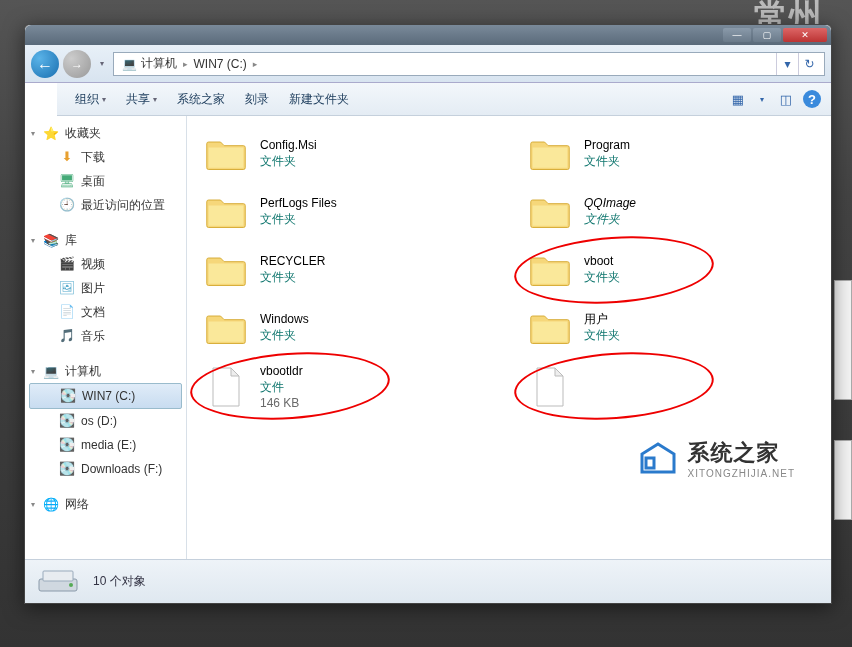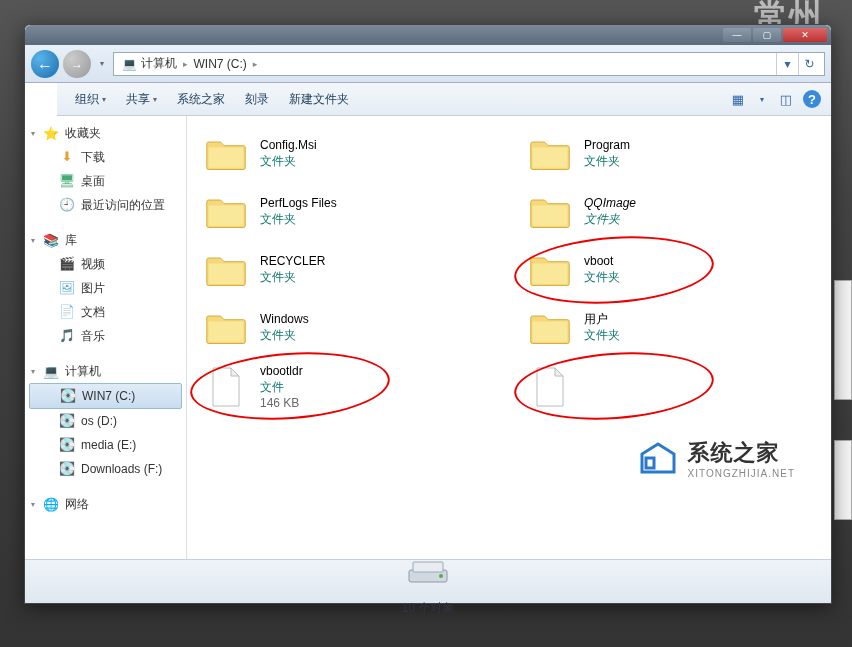--- a/index.html
+++ b/index.html
@@ -38,21 +38,21 @@
 .content { flex: 1; background: #fff; overflow: auto; padding: 10px 8px; position: relative; }
 .files-grid { display: grid; grid-template-columns: 1fr 1fr; gap: 4px 20px; }
 .file-item { display: flex; align-items: center; gap: 10px; padding: 4px 6px; cursor: pointer; border: 1px solid transparent; border-radius: 2px; }
 .file-icon { width: 48px; height: 44px; display: flex; align-items: center; justify-content: center; }
 .folder-svg { width: 44px; height: 38px; }
 .file-svg { width: 34px; height: 42px; }
 .file-text { display: flex; flex-direction: column; font-size: 12px; line-height: 16px; }
 .file-name { color: #000; }
 .file-type { color: #0f766e; }
 .file-size { color: #6a6a6a; }
-.statusbar { height: 44px; background: linear-gradient(180deg, #eef3f8, #dfe8f0); border-top: 1px solid #c5d0dc; display: flex; align-items: center; padding: 0 12px; gap: 14px; font-size: 12px; color: #334; flex-direction: column; }
+.statusbar { height: 44px; background: linear-gradient(180deg, #eef3f8, #dfe8f0); border-top: 1px solid #c5d0dc; display: flex; align-items: center; padding: 0 12px; gap: 14px; font-size: 12px; color: #334; }
 .status-icon { width: 42px; height: 30px; display: flex; align-items: center; justify-content: center; }
 .annot { position: absolute; border: 2px solid #e00; border-radius: 50%; pointer-events: none; }
 .watermark { position: absolute; right: 36px; bottom: 80px; display: flex; align-items: center; gap: 8px; color: #2a6aa0; pointer-events: none; }
 .watermark .wtxt { font-size: 22px; font-weight: bold; letter-spacing: 1px; color: #333; }
 .watermark .wurl { font-size: 10px; color: #888; letter-spacing: 1px; display:block; }
 .bg-text { position: absolute; top: -6px; right: 30px; font-size: 34px; color: rgba(255,255,255,0.6); font-weight: bold; pointer-events:none; }
 .side-win { position: absolute; right: 0; top: 280px; width: 18px; height: 120px; background: #f4f4f4; border: 1px solid #aaa; }
 .side-win2 { position: absolute; right: 0; top: 440px; width: 18px; height: 80px; background: #f4f4f4; border: 1px solid #aaa; }
 </style>
 </head>

